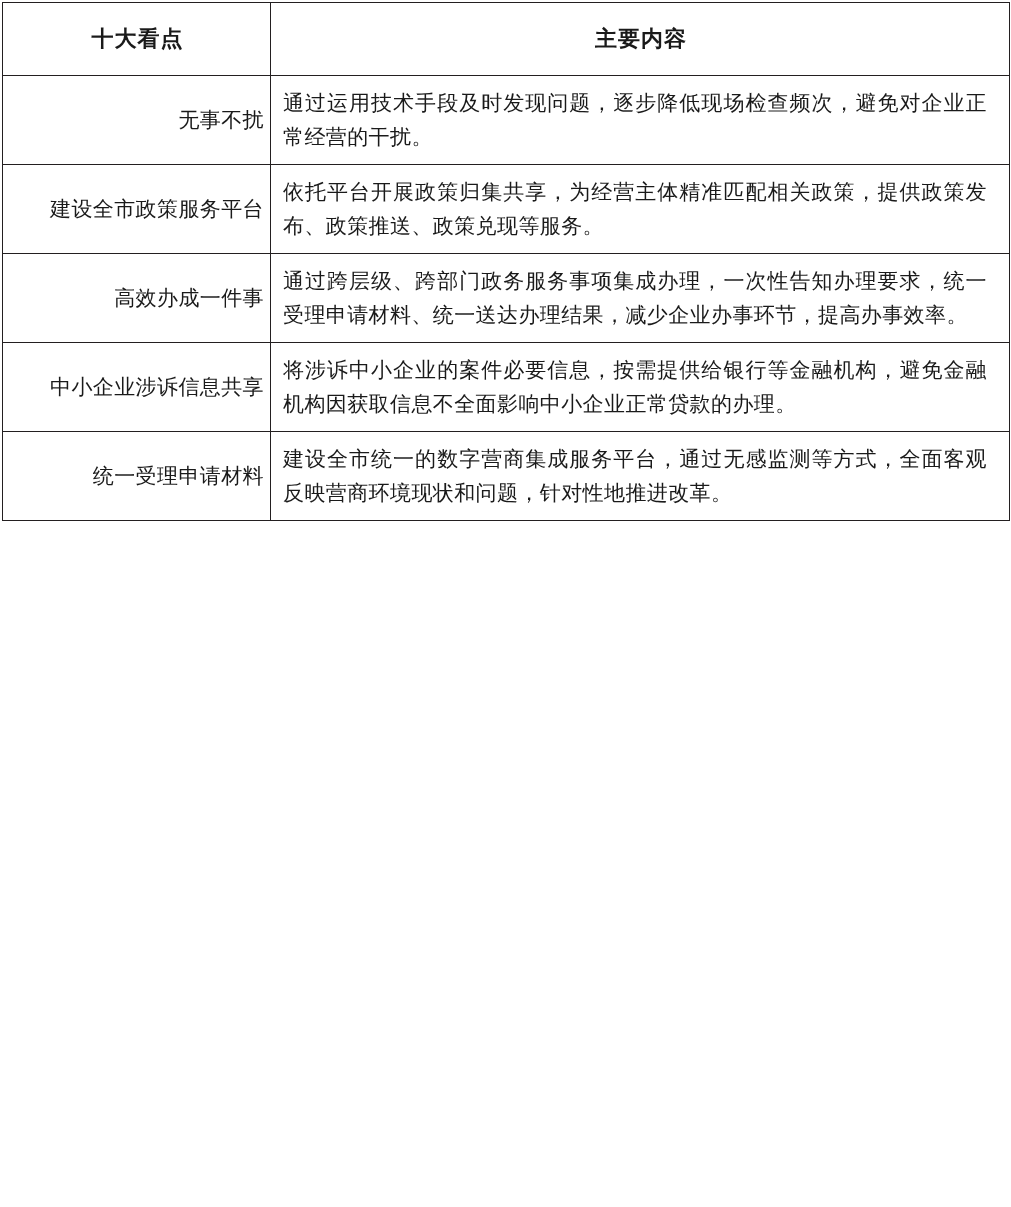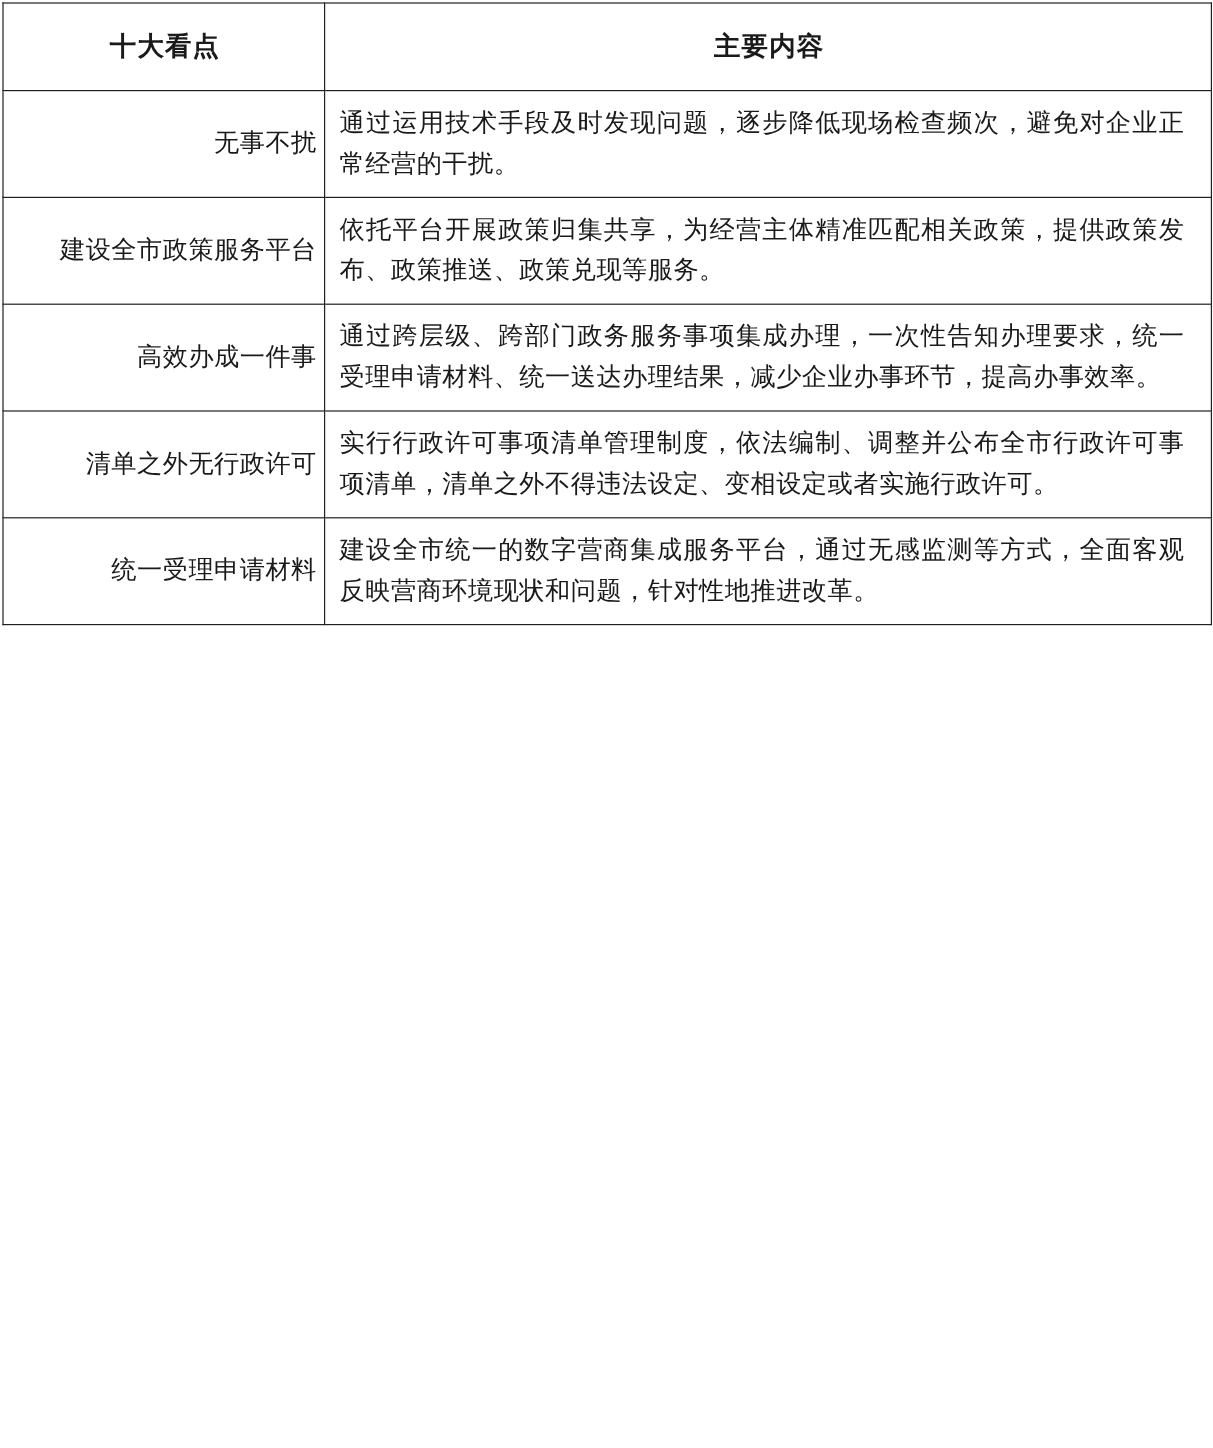--- a/index.html
+++ b/index.html
@@ -81,22 +81,22 @@
       </tr>
       <tr>
         <td class="col-point">建设全市政策服务平台</td>
         <td class="col-content">依托平台开展政策归集共享，为经营主体精准匹配相关政策，提供政策发布、政策推送、政策兑现等服务。</td>
       </tr>
       <tr>
         <td class="col-point">高效办成一件事</td>
         <td class="col-content">通过跨层级、跨部门政务服务事项集成办理，一次性告知办理要求，统一受理申请材料、统一送达办理结果，减少企业办事环节，提高办事效率。</td>
       </tr>
       <tr>
-        <td class="col-point">清单之外无行政许可</td>
-        <td class="col-content">实行行政许可事项清单管理制度，依法编制、调整并公布全市行政许可事项清单，清单之外不得违法设定、变相设定或者实施行政许可。</td>
+        <td class="col-point">中小企业涉诉信息共享</td>
+        <td class="col-content">将涉诉中小企业的案件必要信息，按需提供给银行等金融机构，避免金融机构因获取信息不全面影响中小企业正常贷款的办理。</td>
       </tr>
       <tr>
         <td class="col-point">统一受理申请材料</td>
         <td class="col-content">建设全市统一的数字营商集成服务平台，通过无感监测等方式，全面客观反映营商环境现状和问题，针对性地推进改革。</td>
       </tr>
     </tbody>
   </table>
 </div>
 
 </body></html>

